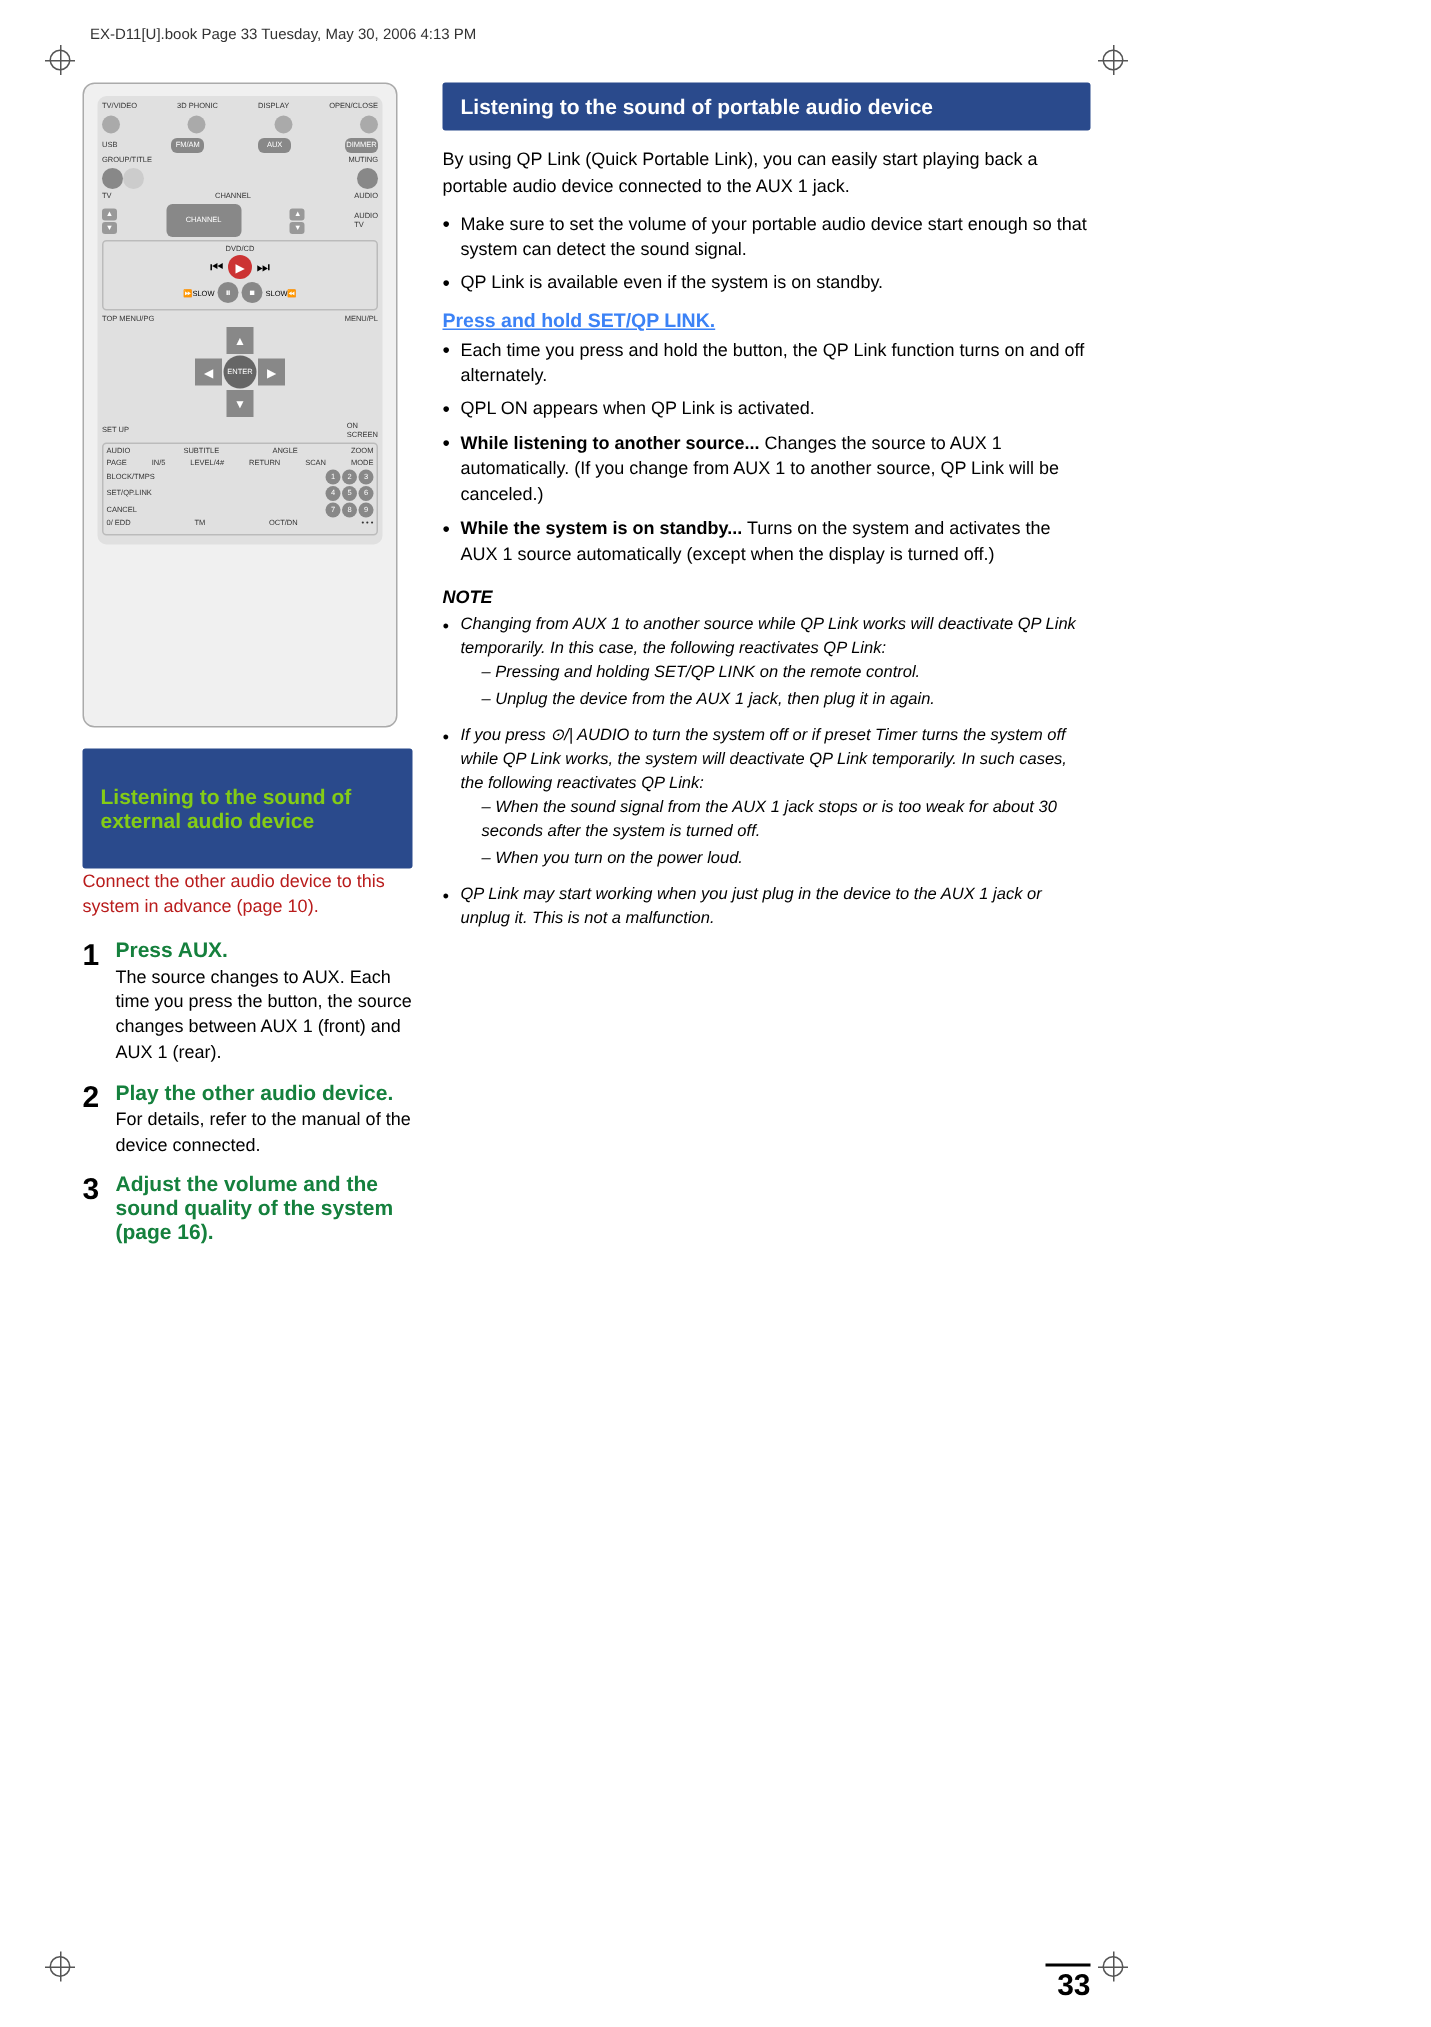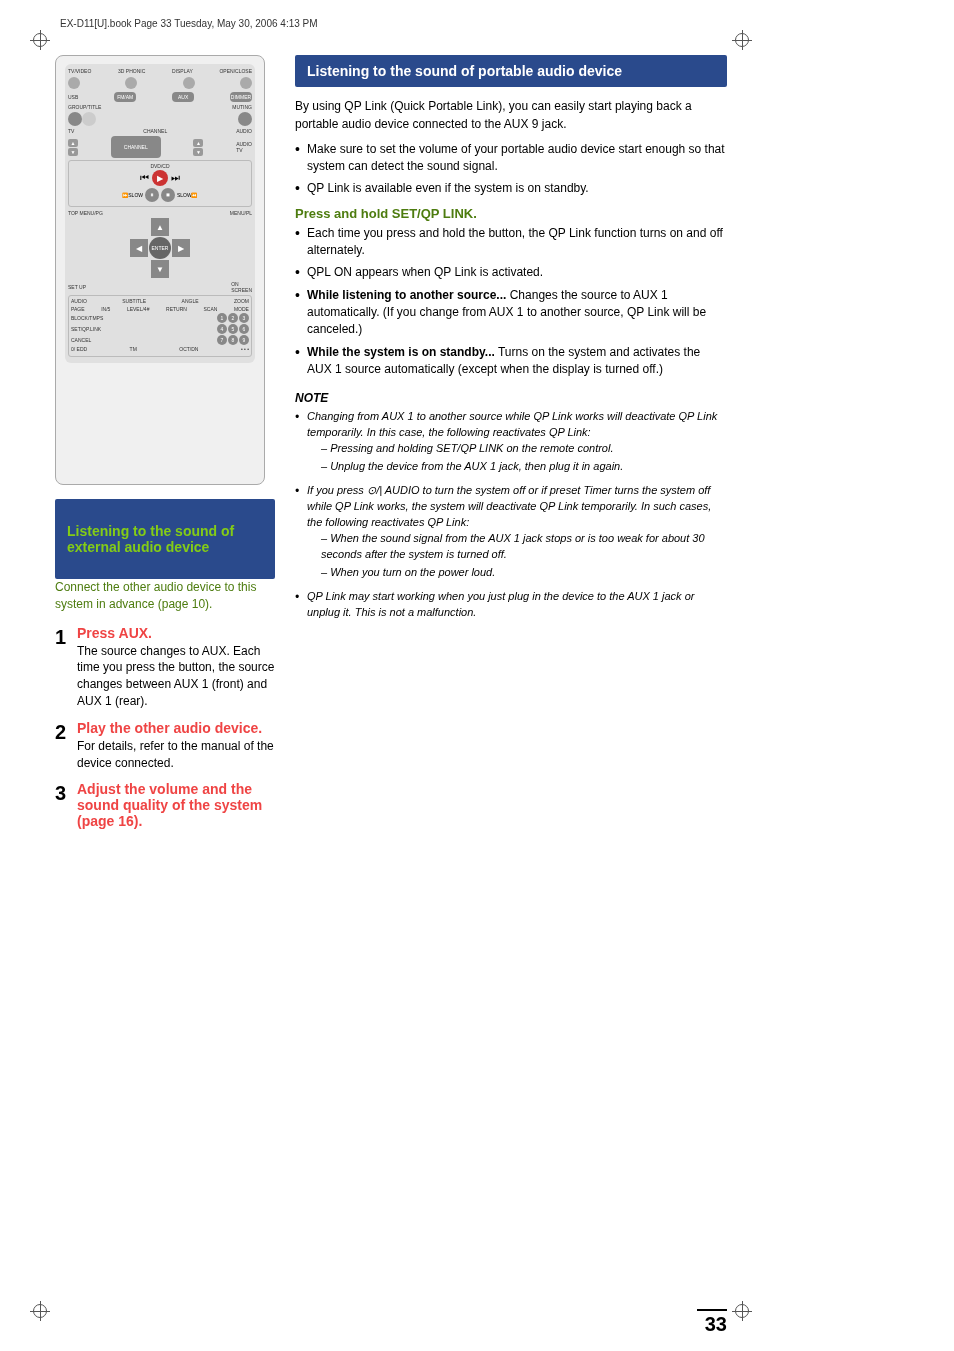--- a/index.html
+++ b/index.html
@@ -189,32 +189,32 @@
       color: #000;
       min-width: 22px;
       line-height: 1.2;
     }
     .step-content {
       flex: 1;
     }
     .step-title {
       font-size: 14px;
       font-weight: bold;
-      color: #ef4444;
+      color: #15803d;
       margin-bottom: 2px;
     }
     .step-desc {
       font-size: 12px;
       color: #000;
       line-height: 1.4;
     }
 
     .connect-desc {
       font-size: 12px;
-      color: #4d7c0f;
+      color: #b91c1c;
       margin-bottom: 12px;
       line-height: 1.4;
     }
 
     
     .right-section-box {
       background: #2a4a8c;
       color: #fff;
       font-size: 14px;
       font-weight: bold;
@@ -237,22 +237,23 @@
     }
     .bullet {
       min-width: 12px;
       font-size: 14px;
       margin-top: -1px;
     }
 
     .sub-heading {
       font-size: 13px;
       font-weight: bold;
-      color: #4d7c0f;
+      color: #3b82f6;
       margin: 8px 0 4px 0;
+      text-decoration: underline;
     }
 
     .bold-bullet-item {
       display: flex;
       align-items: flex-start;
       margin-bottom: 6px;
       font-size: 12px;
       line-height: 1.4;
     }
 
@@ -494,21 +495,21 @@
               <div class="step-title">Adjust the volume and the sound quality of the system (page 16).</div>
             </div>
           </div>
         </div>
       </div>
 
       <div class="right-col">
 
         <div class="right-section-box">Listening to the sound of portable audio device</div>
 
-        <p class="body-text">By using QP Link (Quick Portable Link), you can easily start playing back a portable audio device connected to the AUX 9 jack.</p>
+        <p class="body-text">By using QP Link (Quick Portable Link), you can easily start playing back a portable audio device connected to the AUX 1 jack.</p>
 
         <div class="bullet-item">
           <span class="bullet">•</span>
           <span>Make sure to set the volume of your portable audio device start enough so that system can detect the sound signal.</span>
         </div>
         <div class="bullet-item">
           <span class="bullet">•</span>
           <span>QP Link is available even if the system is on standby.</span>
         </div>
 

